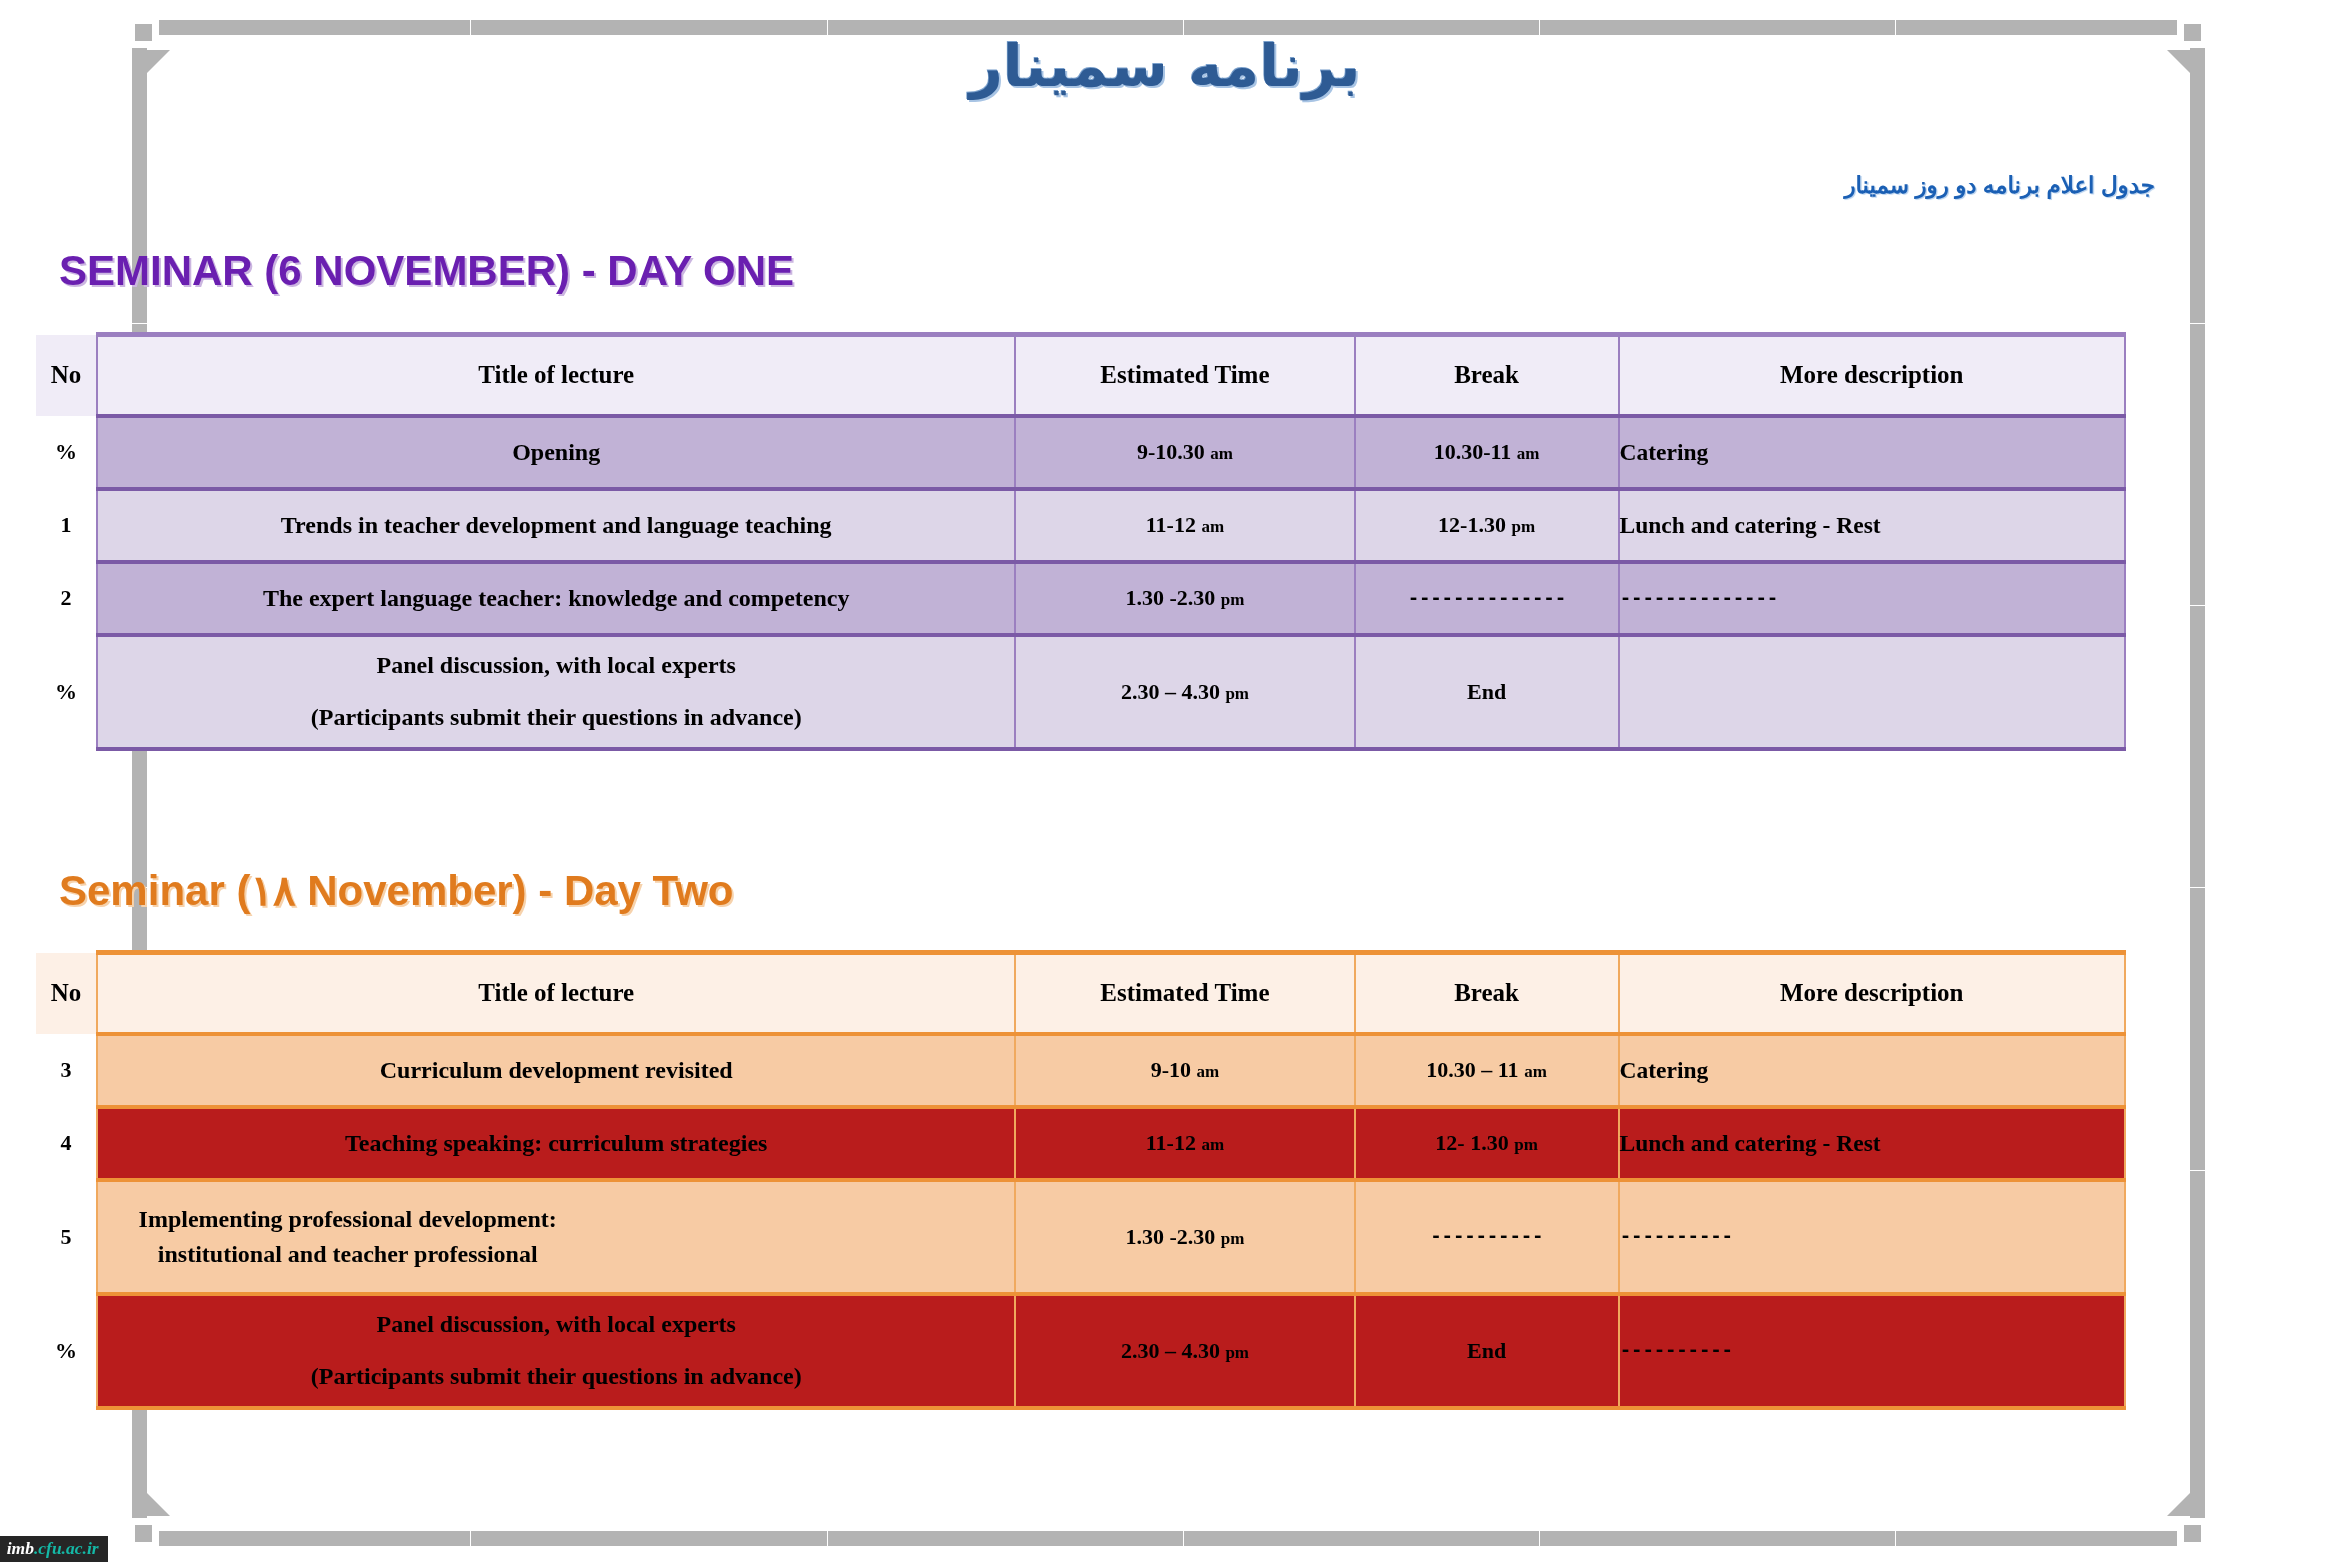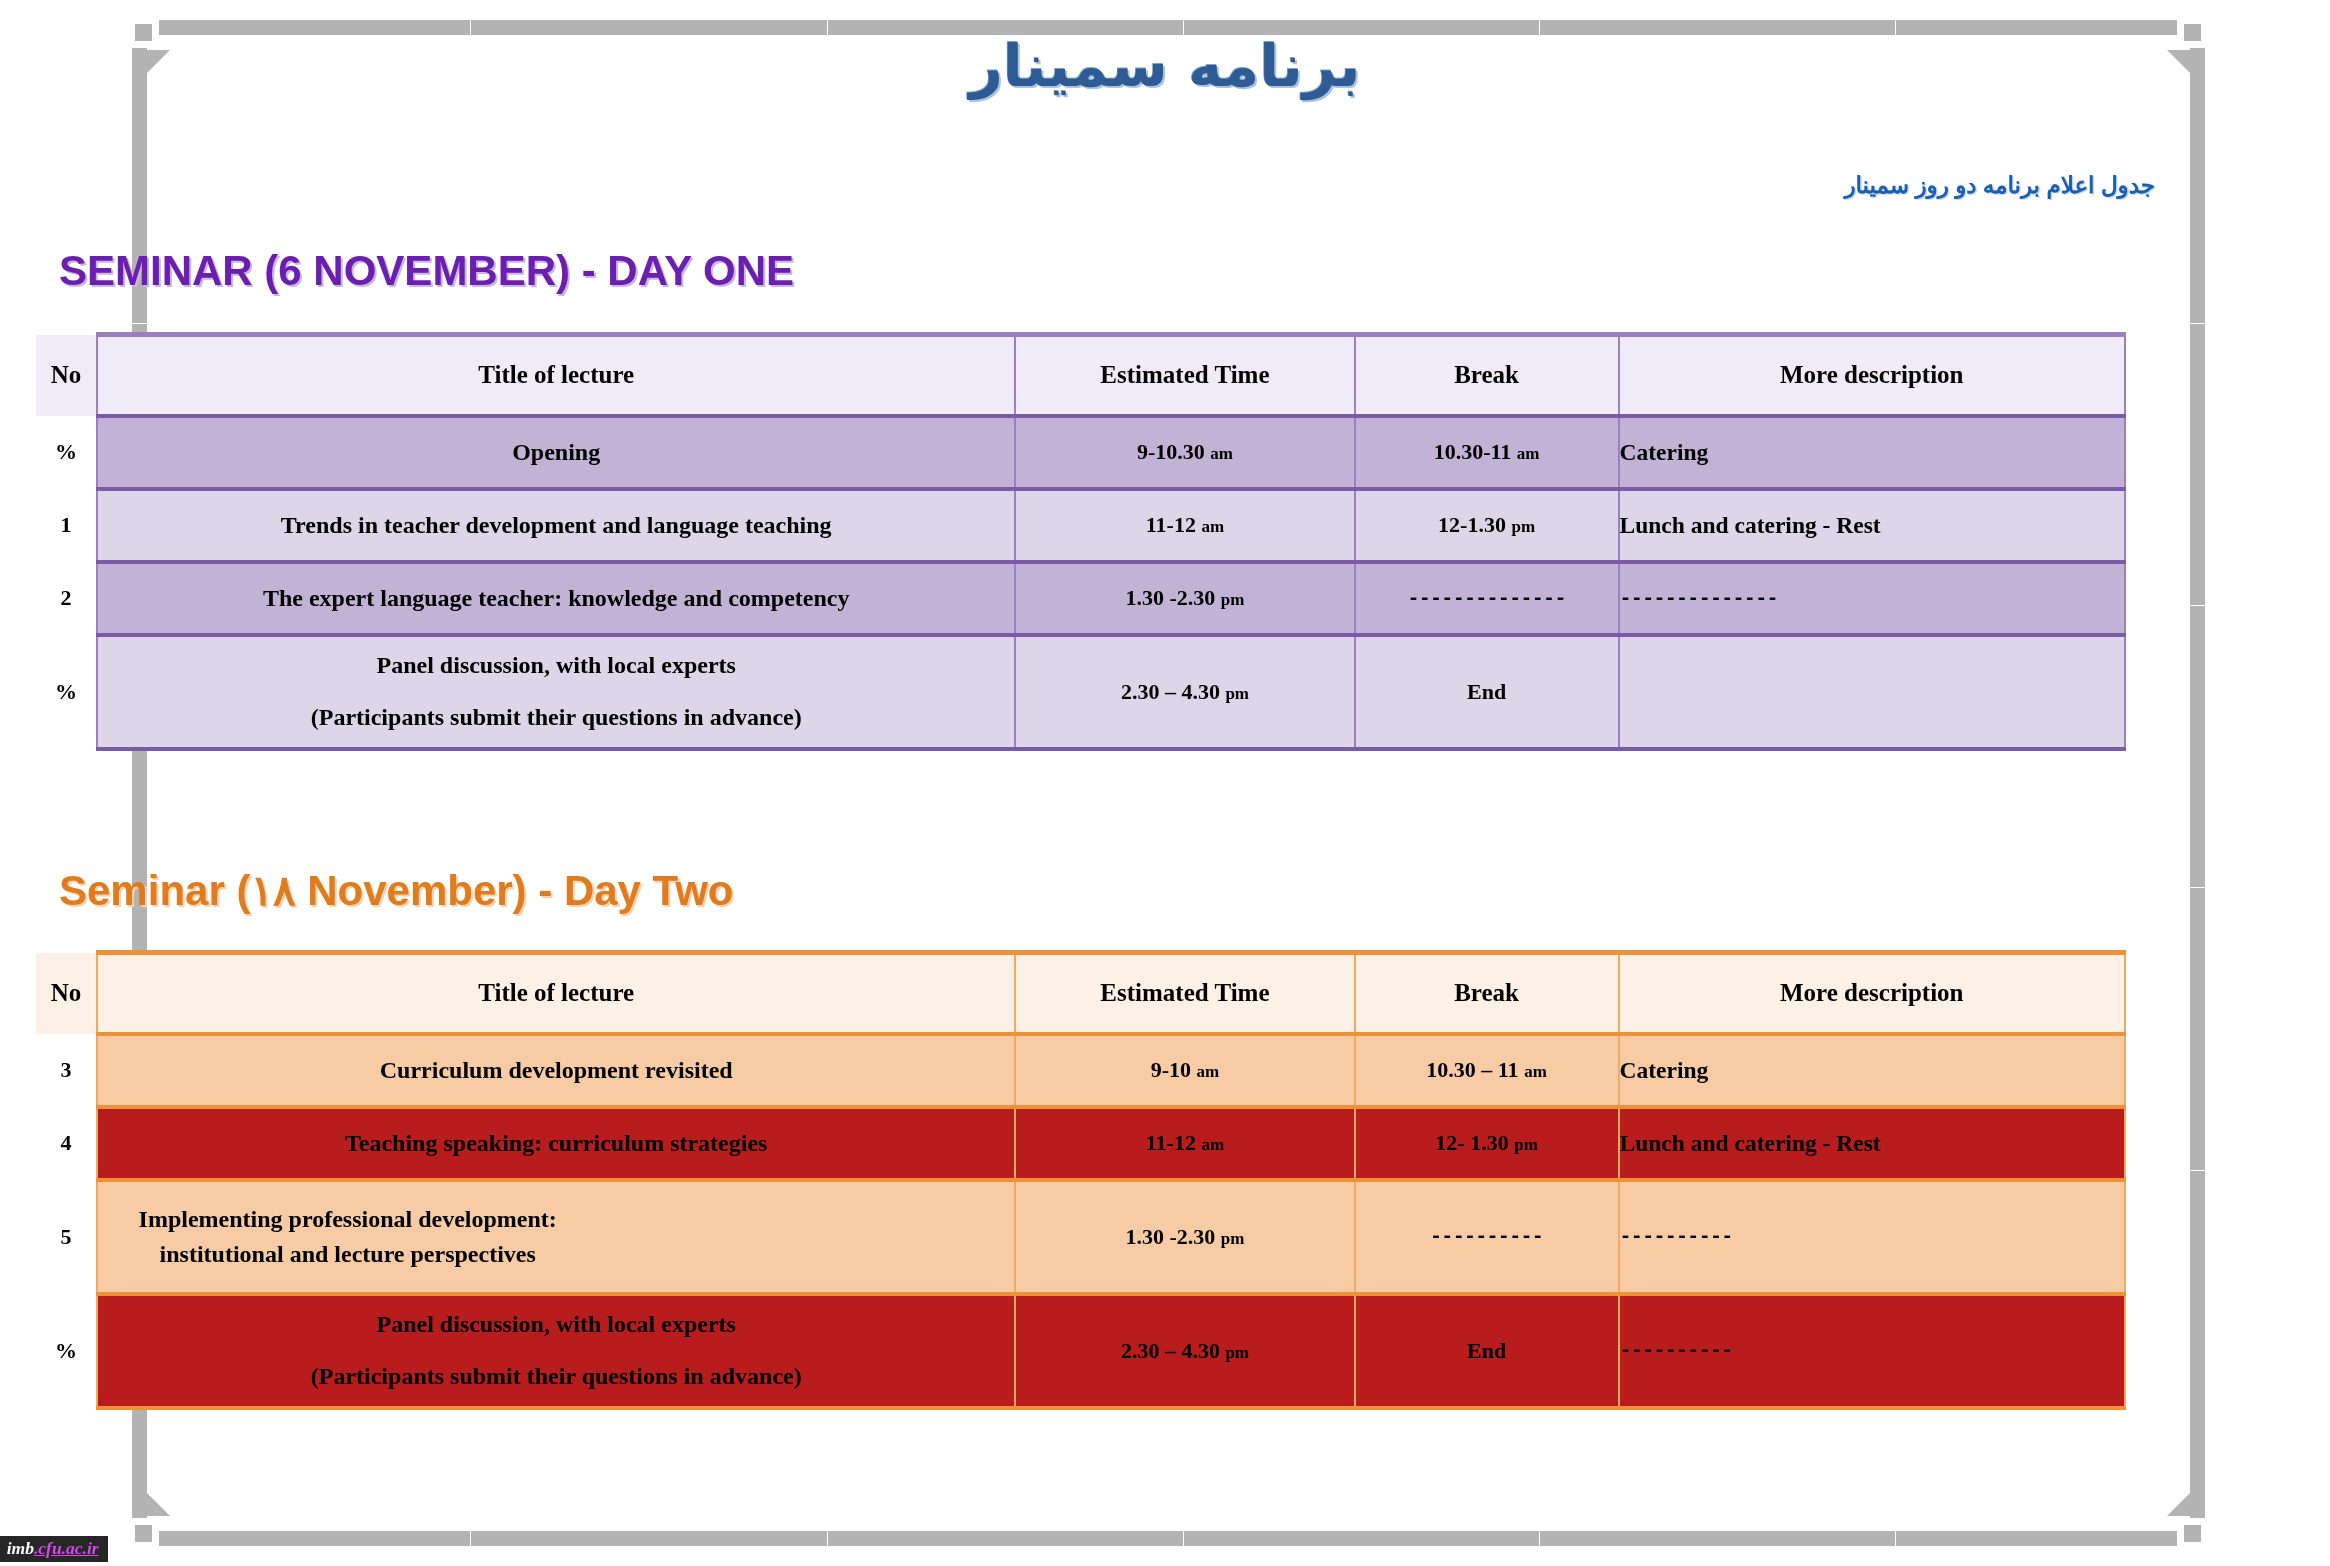--- a/index.html
+++ b/index.html
@@ -169,21 +169,21 @@
     background: #262626;
     padding: 4px 9.4px 4.7px 6.7px;
     font-family: "Liberation Serif", serif;
     font-size: 17.5px;
     font-style: italic;
     font-weight: bold;
     line-height: 1;
     white-space: nowrap;
   }
   .wm-a { color: #ffffff; }
-  .wm-b { color: #d946ef; text-decoration: underline; }
+  .wm-b { color: #14b8a6; }
 </style>
 </head>
 <body>
 
 <div class="page-frame">
   <div class="frame-bar frame-top"></div>
   <div class="frame-bar frame-bottom"></div>
   <div class="frame-bar frame-left"></div>
   <div class="frame-bar frame-right"></div>
 
@@ -348,21 +348,21 @@
       </td>
       <td class="cell-center">
         <span>12- 1.30</span>
         <span class="ampm">pm</span>
       </td>
       <td class="cell-desc">Lunch and catering - Rest</td>
     </tr>
 
     <tr class="trow row-dark r-h3">
       <td class="cell-no">5</td>
-      <td class="cell-title" style="padding-right:417px">Implementing professional development: institutional and lecture perspectives</td>
+      <td class="cell-title" style="padding-right:417px">Implementing professional development: institutional and teacher professional</td>
       <td class="cell-center">
         <span>1.30 -2.30</span>
         <span class="ampm">pm</span>
       </td>
       <td class="cell-center dashes">----------</td>
       <td class="cell-desc dashes">----------</td>
     </tr>
 
     <tr class="trow row-light last-row r-h3">
       <td class="cell-no">%</td>

